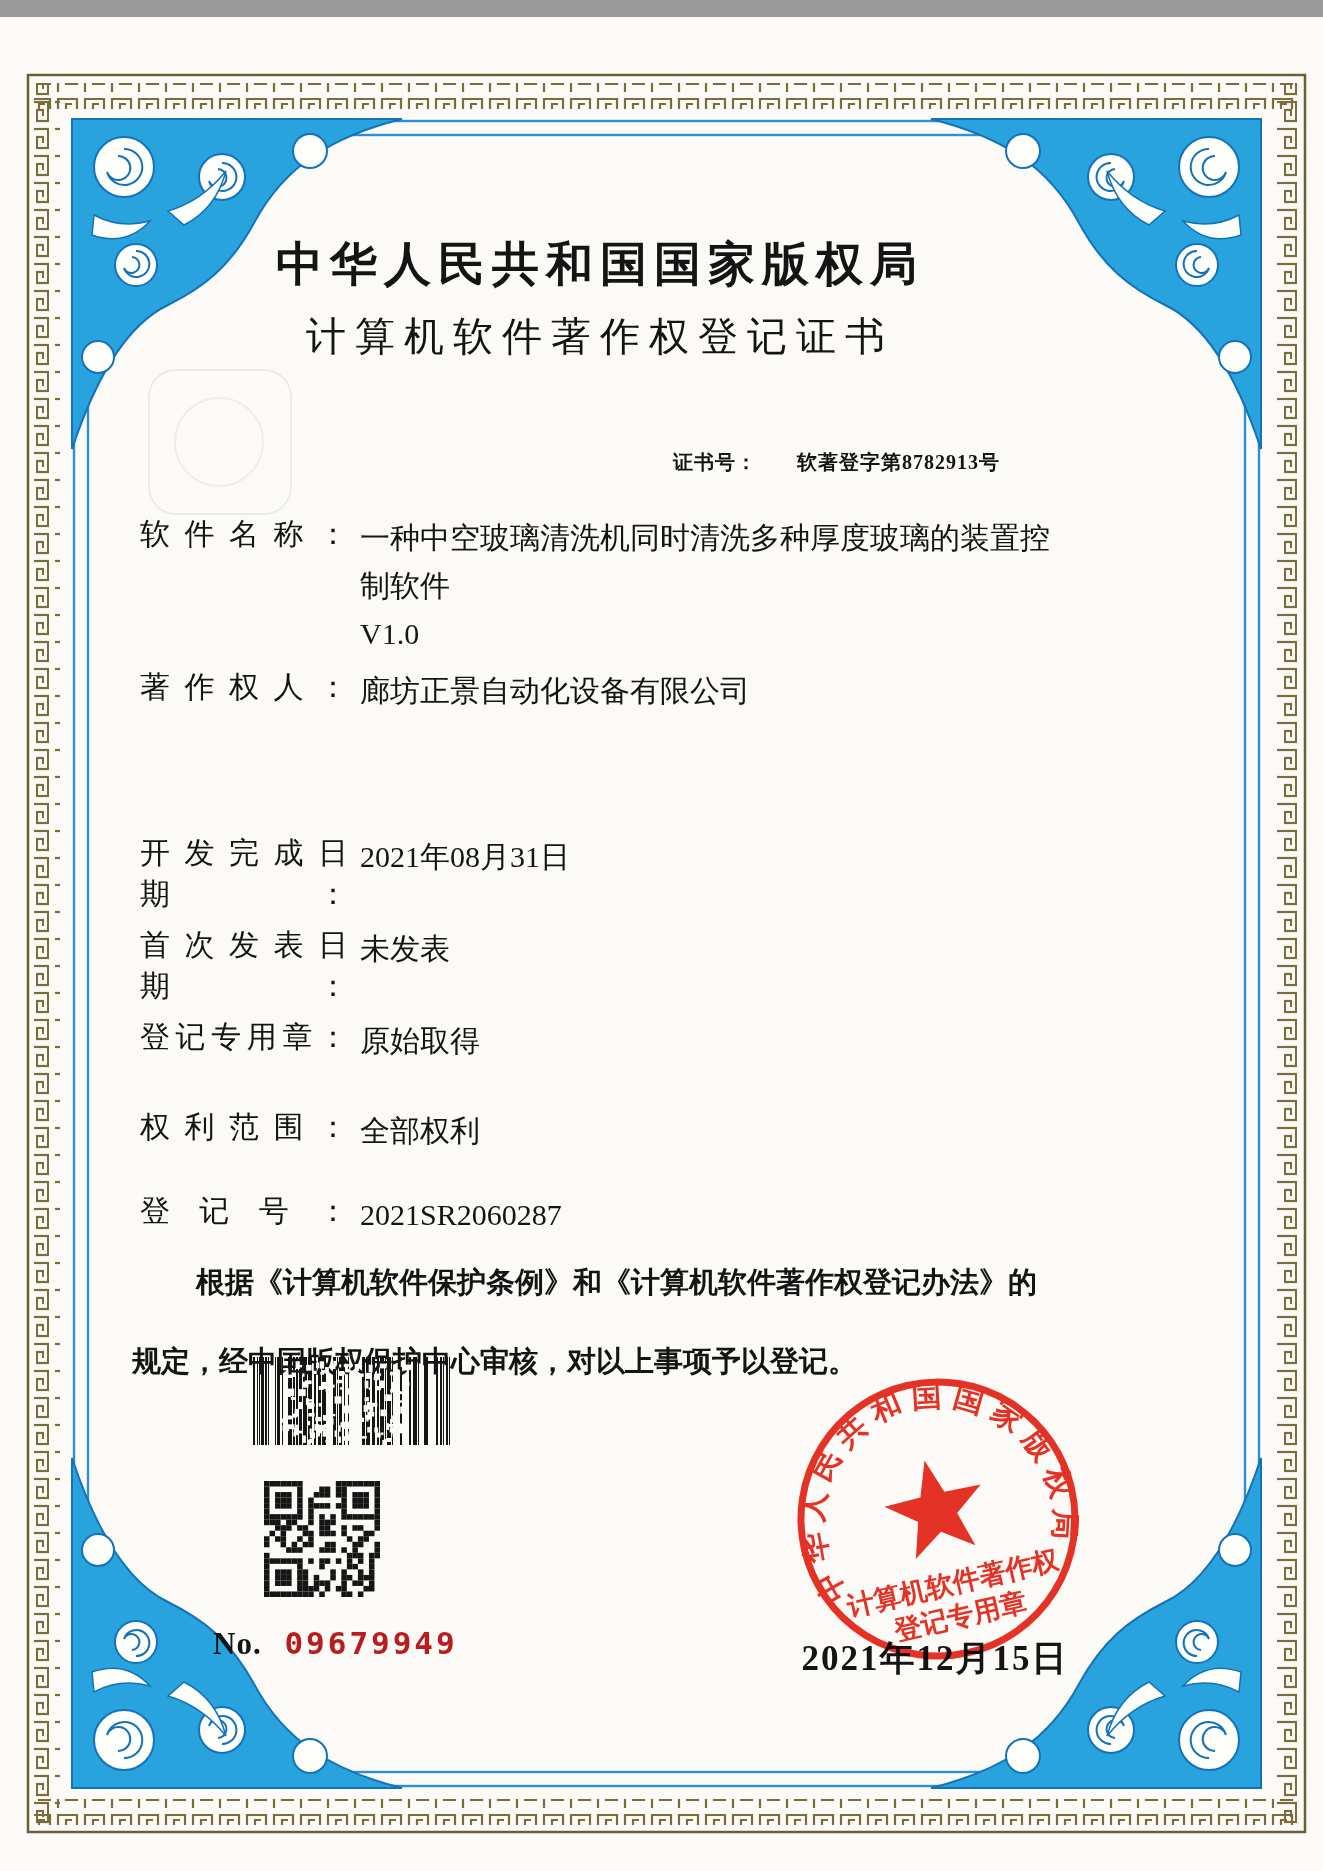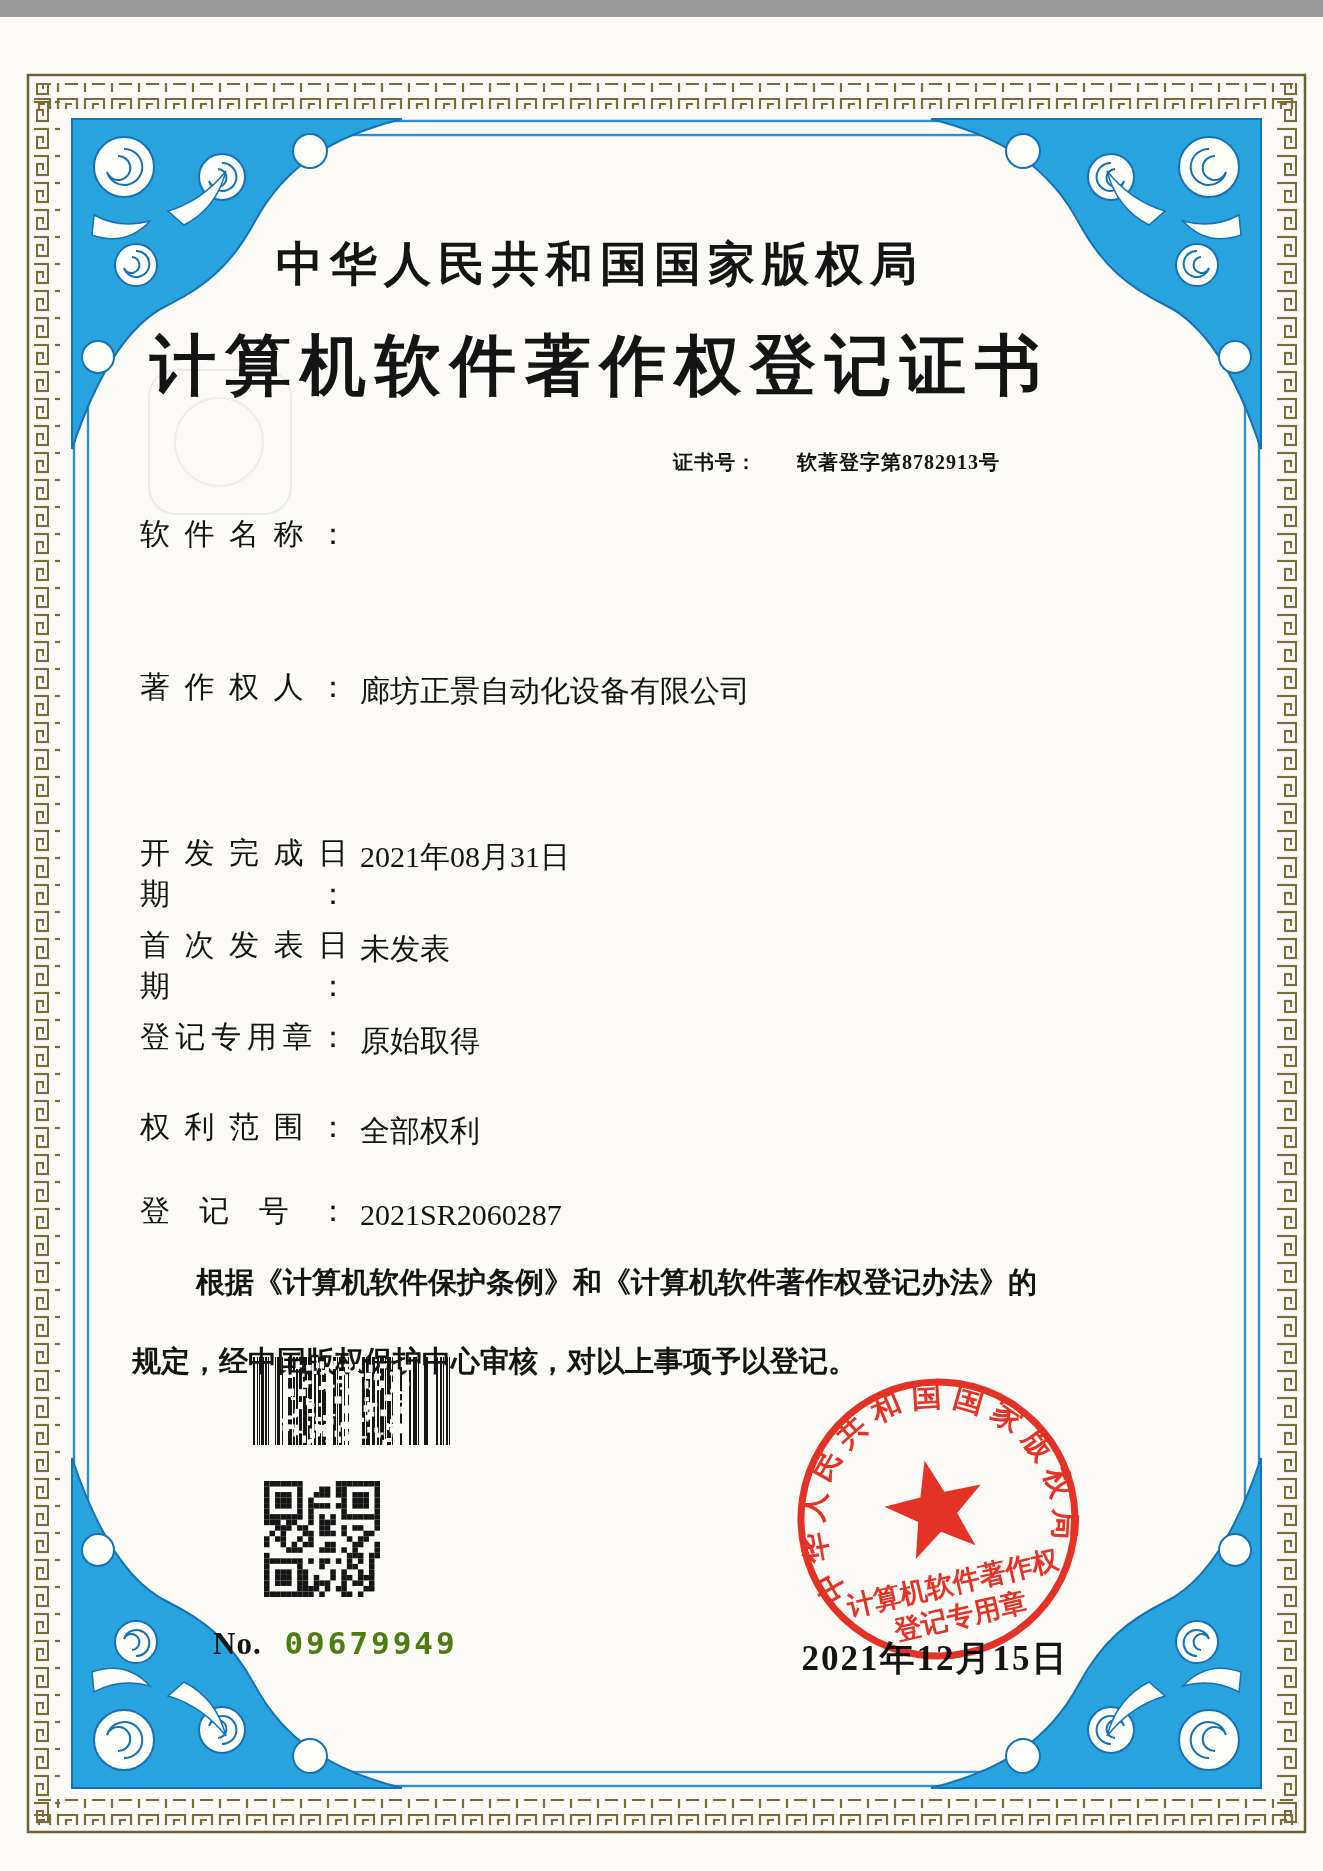--- a/index.html
+++ b/index.html
@@ -5,32 +5,32 @@
   html,body{margin:0;padding:0;background:#9a9a9a;}
   .page{
     position:relative;width:1323px;height:1871px;margin:17px auto;
     background:#fbfaf6;
     font-family:"Liberation Serif","DejaVu Serif",serif;
     color:#141414;overflow:hidden;
   }
   .frame-svg{position:absolute;left:0;top:0;width:1323px;height:1871px;pointer-events:none;}
   .abs{position:absolute;}
   .title1{left:100px;top:216px;width:1000px;text-align:center;font-size:47px;font-weight:bold;letter-spacing:7px;}
-  .title2{left:70px;top:304px;width:1060px;text-align:center;font-size:66px;font-weight:bold;letter-spacing:9px;}
+  .title2{left:70px;top:292px;width:1060px;text-align:center;font-size:40px;font-weight:normal;letter-spacing:9px;}
   .certno{left:600px;top:432px;width:400px;text-align:right;font-size:20px;font-weight:bold;letter-spacing:1px;}
   .row{position:absolute;left:140px;display:flex;align-items:flex-start;font-size:30px;font-weight:normal;}
   .flabel{width:208px;text-align:justify;text-align-last:justify;flex:none;}
   .fvalue{margin-left:12px;line-height:48px;}
   .fvalue div{white-space:nowrap;}
   .statement{left:132px;top:1226px;width:1062px;font-size:29px;font-weight:bold;line-height:79px;}
   .statement .ln1{padding-left:64px;}
   .barcode-box{left:253px;top:1340px;width:202px;height:88px;}
   .qr-box{left:264px;top:1464px;width:116px;height:116px;}
   .serial{left:213px;top:1608px;font-size:31px;font-weight:bold;letter-spacing:1px;}
-  .serial .num{color:#4d7c0f;font-family:"DejaVu Sans Mono","Liberation Mono",monospace;font-weight:bold;letter-spacing:3px;margin-left:14px;}
+  .serial .num{color:#b91c1c;font-family:"DejaVu Sans Mono","Liberation Mono",monospace;font-weight:bold;letter-spacing:3px;margin-left:14px;}
   .issue-date{left:770px;top:1618px;width:330px;text-align:center;font-size:35px;font-weight:bold;letter-spacing:2px;}
   .seal-svg{left:788px;top:1352px;width:300px;height:300px;opacity:.95;mix-blend-mode:multiply;}
   .watermark{left:148px;top:352px;width:140px;height:142px;border:2px solid #e6e6df;border-radius:28px;opacity:.7;}
   .watermark:after{content:"";position:absolute;left:24px;top:26px;width:86px;height:86px;border:2px solid #e9e9e2;border-radius:50%;}
 </style>
 </head>
 <body>
 
 <div class="page">
 
@@ -80,20 +80,25 @@
   <div class="abs title2">计算机软件著作权登记证书</div>
 
   <div class="abs certno">
     <span>证书号：</span>
     <span style="display:inline-block;width:28px;"></span>
     <span>软著登字第8782913号</span>
   </div>
 
   <div class="row" style="top:497px">
     <div class="flabel">软件名称：</div>
+    <div class="fvalue">
+      <div>一种中空玻璃清洗机同时清洗多种厚度玻璃的装置控</div>
+      <div>制软件</div>
+      <div>V1.0</div>
+    </div>
   </div>
 
   <div class="row" style="top:650px">
     <div class="flabel">著作权人：</div>
     <div class="fvalue">廊坊正景自动化设备有限公司</div>
   </div>
 
   <div class="row" style="top:816px">
     <div class="flabel">开发完成日期：</div>
     <div class="fvalue">2021年08月31日</div>

